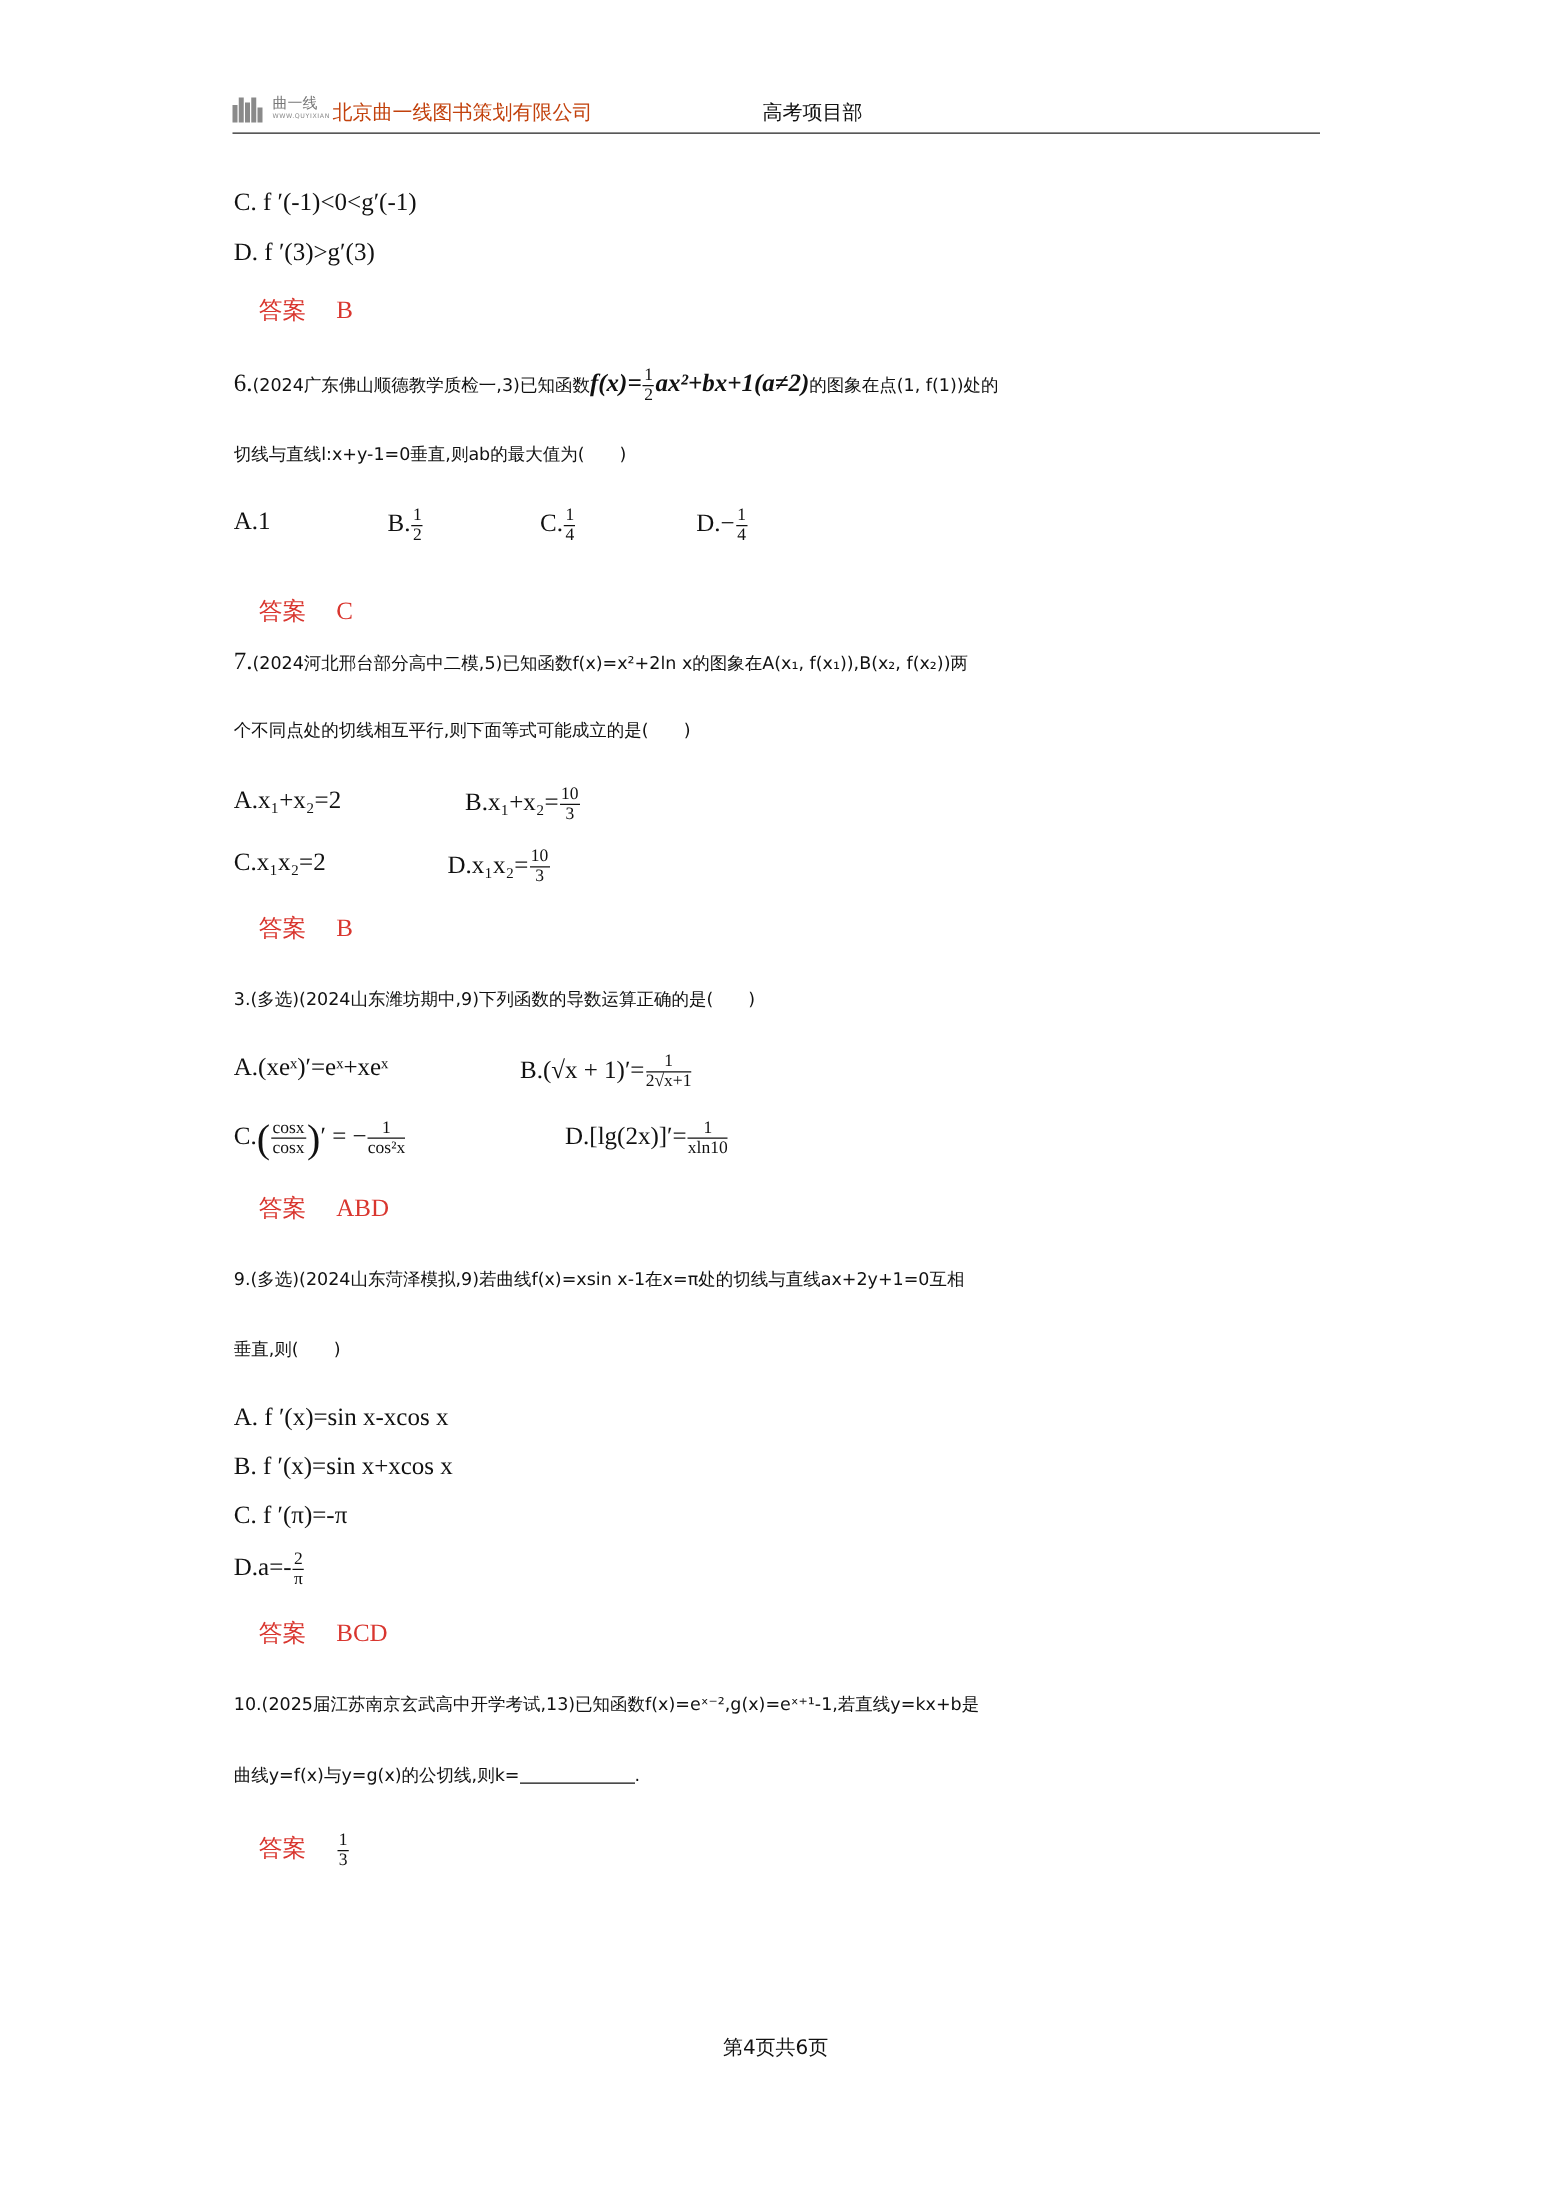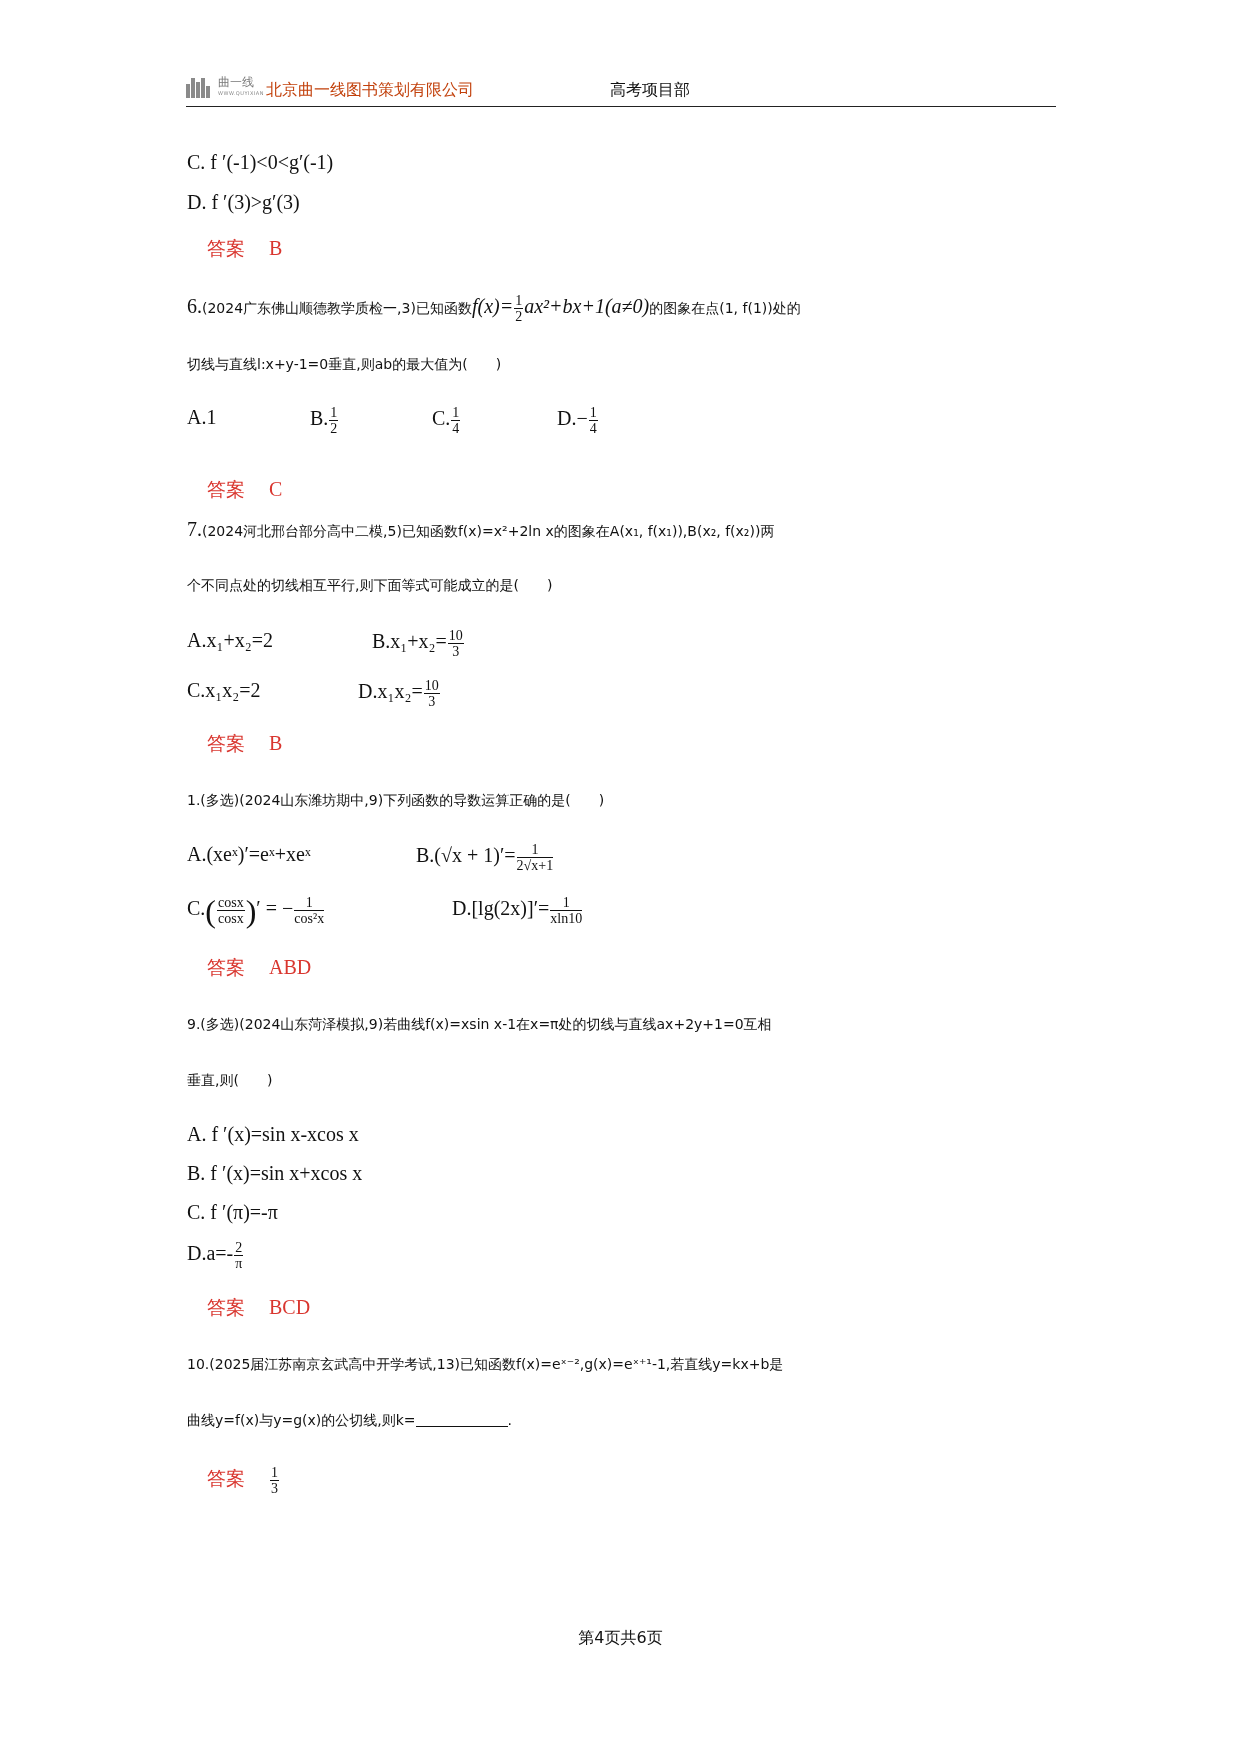--- a/index.html
+++ b/index.html
@@ -13,21 +13,21 @@
   .logo .brand { position:absolute; left:32px; top:0; font-family:Liberation Serif, serif;
                  font-size:12px; color:#777; }
   .logo .sub { position:absolute; left:32px; top:16px; font-size:5px; color:#888;
                font-family:"DejaVu Sans",sans-serif; letter-spacing:0.5px; }
   .company { position:absolute; left:80px; top:8px; font-family:"DejaVu Sans",sans-serif;
              font-size:16px; color:#c2410c; }
   .dept { position:absolute; left:424px; top:8px; font-family:"DejaVu Sans",sans-serif;
           font-size:16px; color:#111; }
   .line { position:absolute; left:187px; font-size:20px; white-space:nowrap; line-height:24px; }
   .cjk { font-family:"DejaVu Sans",sans-serif; font-size:14px; }
-  .i { font-style:italic; }
+  .i { font-style:italic;font-weight:bold; }
   .ans { color:#d9362f; }
   .ans .lbl { font-family:"DejaVu Sans",sans-serif; font-size:19px; margin-right:24px;margin-left:20px; }
   .frac { display:inline-block; vertical-align:middle; text-align:center; font-size:14px;
           line-height:15px; margin:0 1px; }
   .frac .n { display:block; border-bottom:1px solid #111; padding:0 1px; }
   .frac .d { display:block; }
   .big-paren { font-size:32px; vertical-align:middle; }
   .opt { position:absolute; }
   .blank { display:inline-block; width:92px; border-bottom:1px solid #111; height:18px; vertical-align:-2px; }
   .footer { position:absolute; left:0; width:1241px; top:1628px; text-align:center;
@@ -52,21 +52,21 @@
   <span class="dept">高考项目部</span>
 </div>
 
 <div class="line" style="top:150px">C. f ′(-1)&lt;0&lt;g′(-1)</div>
 <div class="line" style="top:190px">D. f ′(3)&gt;g′(3)</div>
 <div class="line ans" style="top:236px">
   <span class="lbl">答案</span><span>B</span>
 </div>
 
 <div class="line" style="top:293px">
-  <span>6.</span><span class="cjk">(2024广东佛山顺德教学质检一,3)</span><span class="cjk">已知函数</span><span class="i">f(x)=</span><span class="frac"><span class="n">1</span><span class="d">2</span></span><span class="i">ax²+bx+1(a≠0)</span><span class="cjk">的图象在点(1, f(1))处的</span>
+  <span>6.</span><span class="cjk">(2024广东佛山顺德教学质检一,3)</span><span class="cjk">已知函数</span><span class="i">f(x)=</span><span class="frac"><span class="n">1</span><span class="d">2</span></span><span class="i">ax²+bx+1(a≠2)</span><span class="cjk">的图象在点(1, f(1))处的</span>
 </div>
 <div class="line cjk" style="top:352px">切线与直线l:x+y-1=0垂直,则ab的最大值为(　　)</div>
 <div class="line" style="top:405px;width:500px">
   <span class="opt" style="left:0"><span>A.</span><span>1</span></span>
   <span class="opt" style="left:123px"><span>B.</span><span class="frac"><span class="n">1</span><span class="d">2</span></span></span>
   <span class="opt" style="left:245px"><span>C.</span><span class="frac"><span class="n">1</span><span class="d">4</span></span></span>
   <span class="opt" style="left:370px"><span>D.</span><span>−</span><span class="frac"><span class="n">1</span><span class="d">4</span></span></span>
 </div>
 <div class="line ans" style="top:477px">
   <span class="lbl">答案</span><span>C</span>
@@ -77,21 +77,21 @@
 </div>
 <div class="line cjk" style="top:573px">个不同点处的切线相互平行,则下面等式可能成立的是(　　)</div>
 <div class="line" style="top:628px">A.x₁+x₂=2</div>
 <div class="line" style="top:628px;left:372px"><span>B.x₁+x₂=</span><span class="frac"><span class="n">10</span><span class="d">3</span></span></div>
 <div class="line" style="top:678px">C.x₁x₂=2</div>
 <div class="line" style="top:678px;left:358px"><span>D.x₁x₂=</span><span class="frac"><span class="n">10</span><span class="d">3</span></span></div>
 <div class="line ans" style="top:731px">
   <span class="lbl">答案</span><span>B</span>
 </div>
 
-<div class="line cjk" style="top:788px">1.(多选)(2024山东潍坊期中,9)下列函数的导数运算正确的是(　　)</div>
+<div class="line cjk" style="top:788px">3.(多选)(2024山东潍坊期中,9)下列函数的导数运算正确的是(　　)</div>
 <div class="line" style="top:842px">A.(xeˣ)′=eˣ+xeˣ</div>
 <div class="line" style="top:842px;left:416px"><span>B.(√x + 1)′=</span><span class="frac"><span class="n">1</span><span class="d">2√x+1</span></span></div>
 <div class="line" style="top:895px"><span>C.</span><span class="big-paren">(</span><span class="frac"><span class="n">cosx</span><span class="d">cosx</span></span><span class="big-paren">)</span><span>′ = −</span><span class="frac"><span class="n">1</span><span class="d">cos²x</span></span></div>
 <div class="line" style="top:895px;left:452px"><span>D.[lg(2x)]′=</span><span class="frac"><span class="n">1</span><span class="d">xln10</span></span></div>
 <div class="line ans" style="top:955px">
   <span class="lbl">答案</span><span>ABD</span>
 </div>
 
 <div class="line cjk" style="top:1012px">9.(多选)(2024山东菏泽模拟,9)若曲线f(x)=xsin x-1在x=π处的切线与直线ax+2y+1=0互相</div>
 <div class="line cjk" style="top:1068px">垂直,则(　　)</div>

